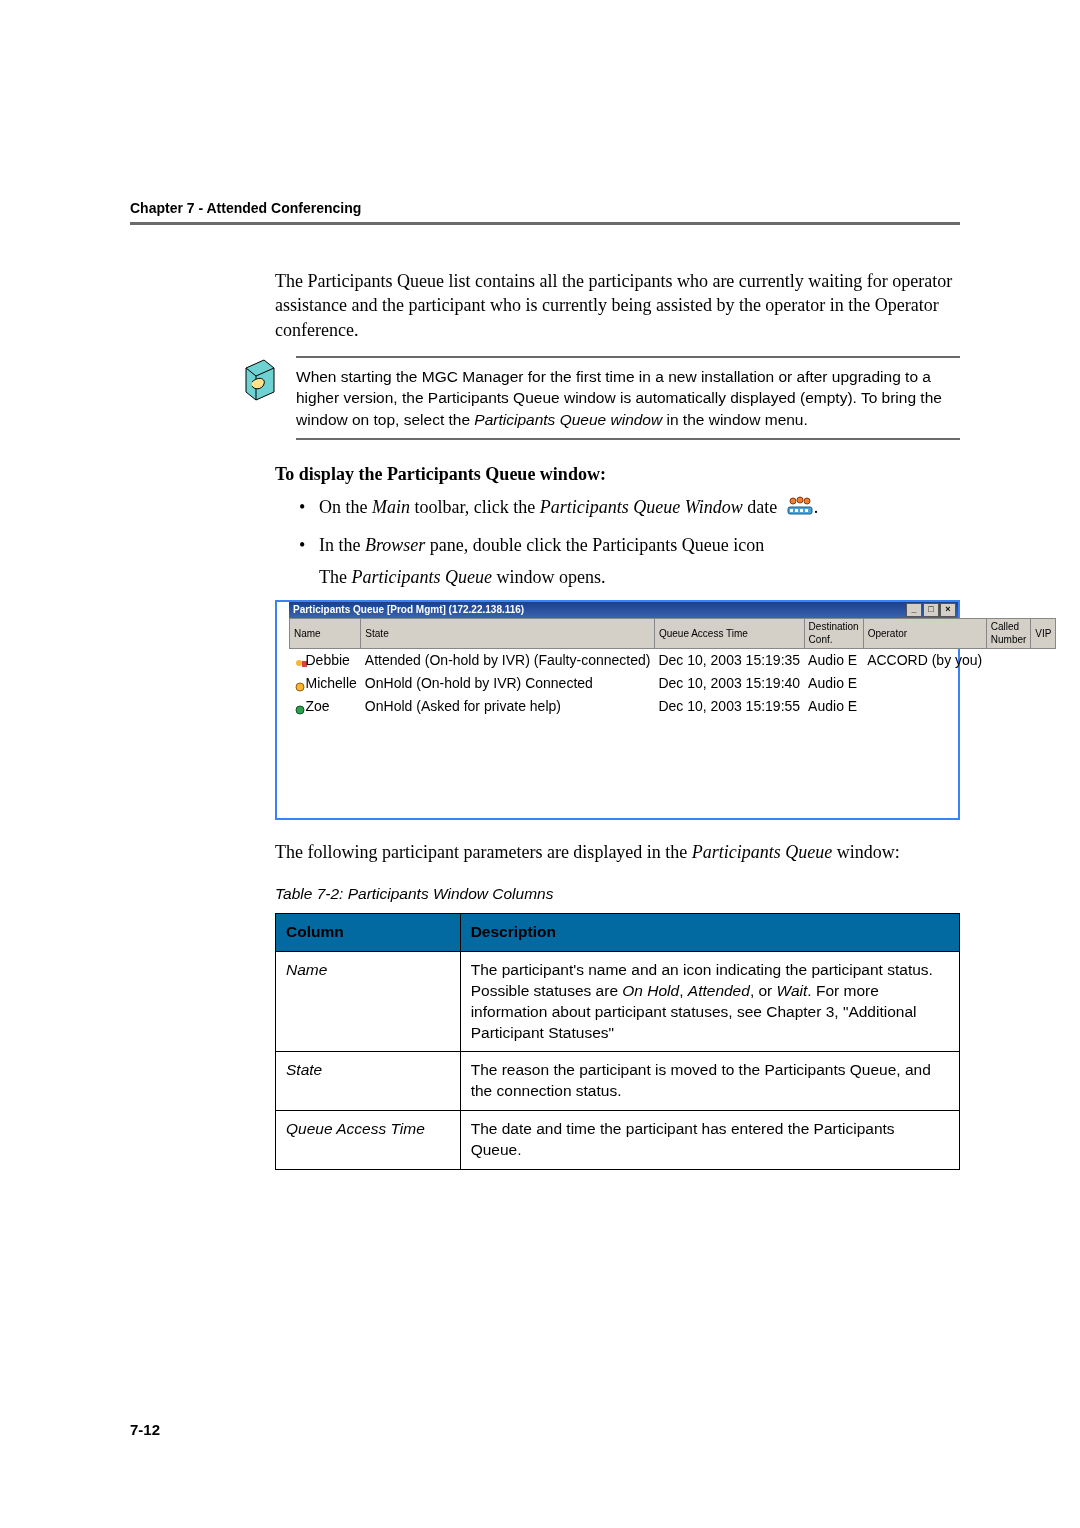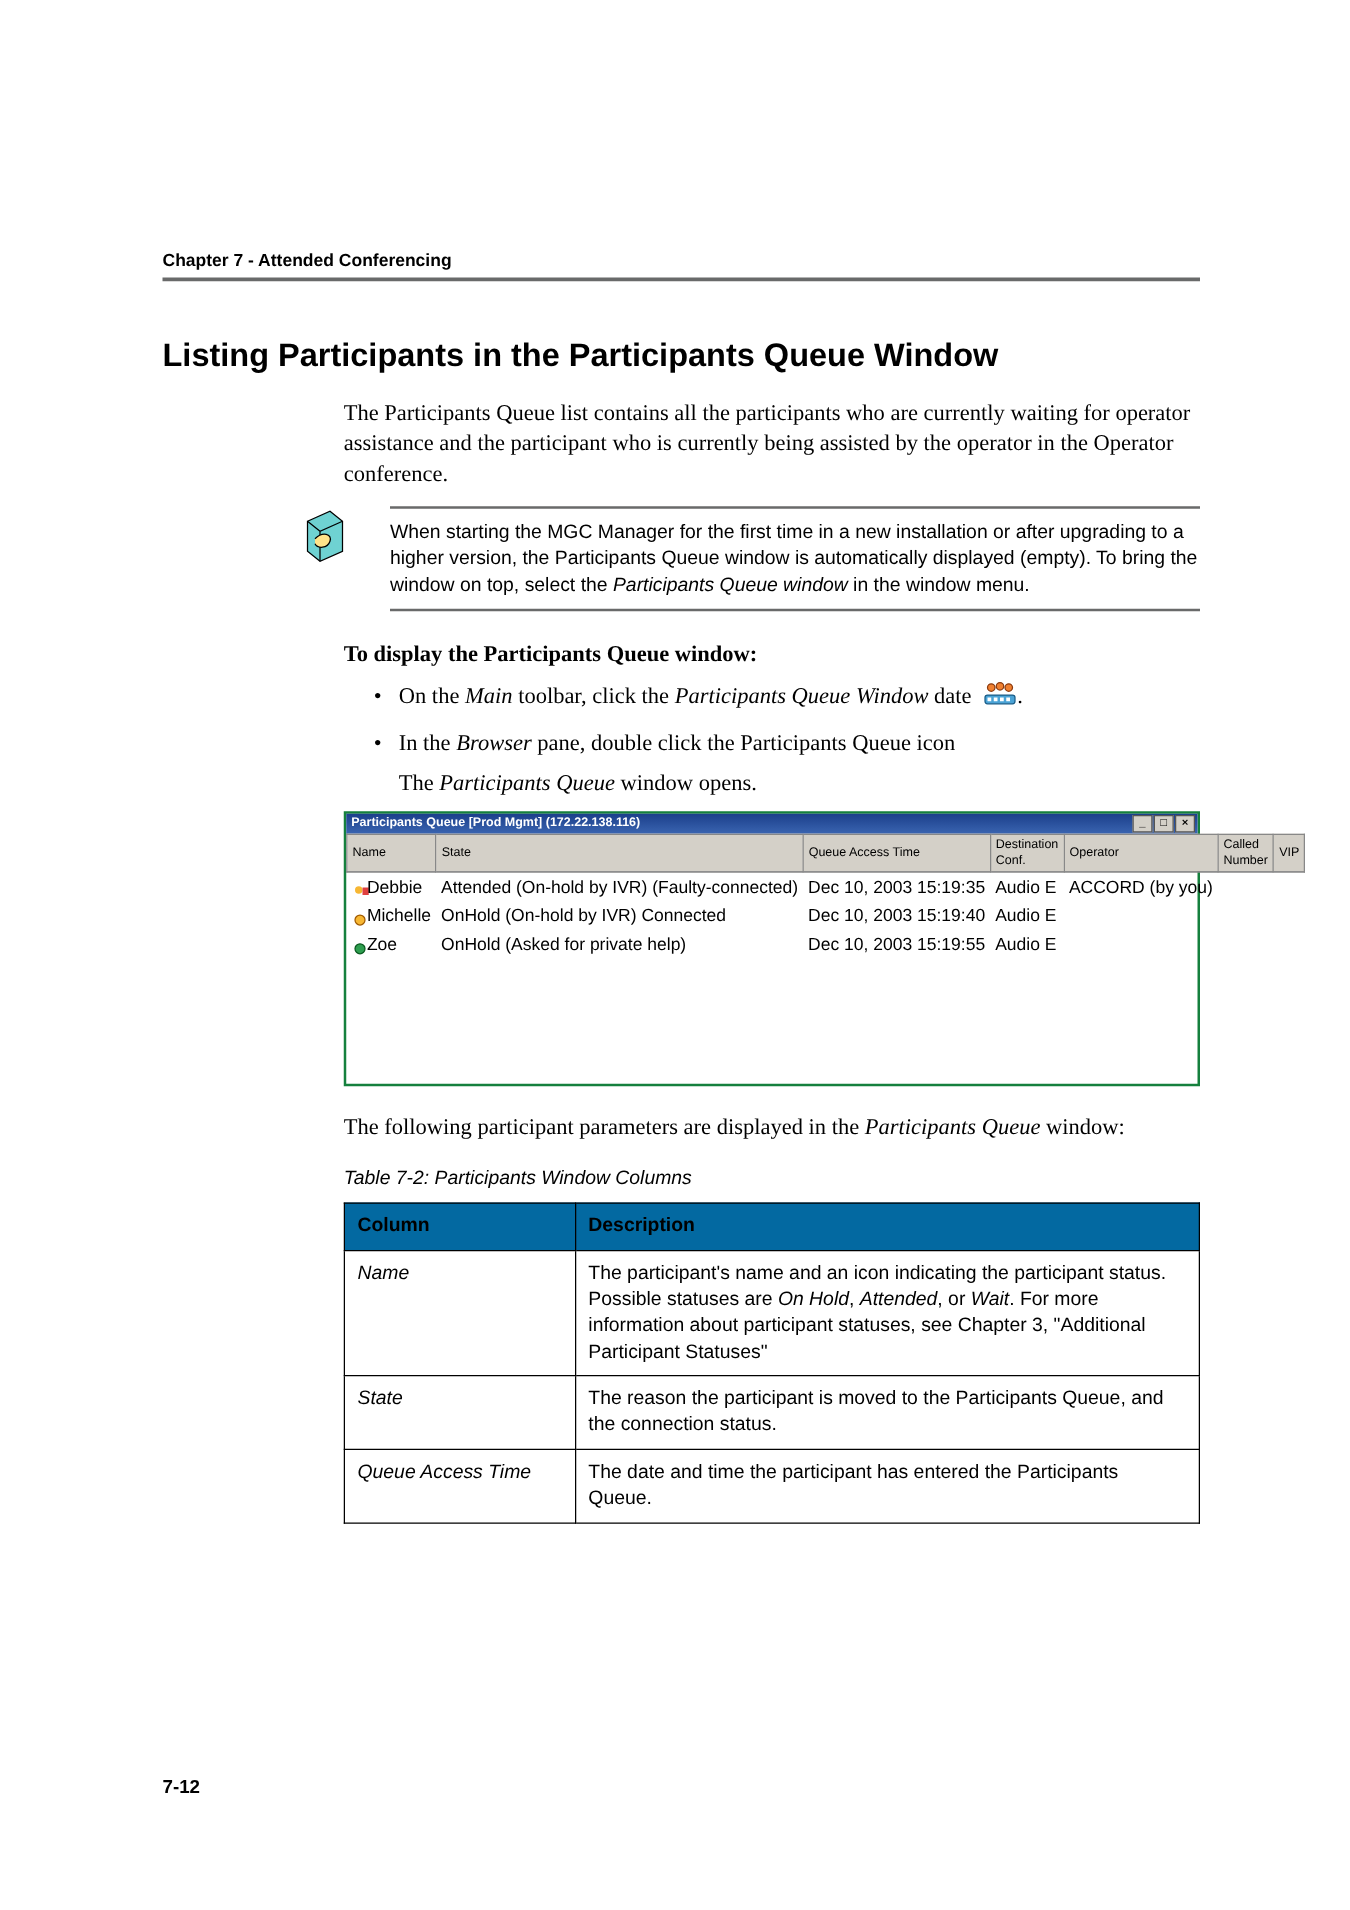--- a/index.html
+++ b/index.html
@@ -41,21 +41,21 @@
     margin-left: 145px;
     font-size: 18px;
     line-height: 1.35;
   }
   .body-col p { margin: 0 0 10px 0; }
 
   
   .note-row {
     display: flex;
     align-items: flex-start;
-    gap: 30px;
+    gap: 14px;
     margin: 14px 0 22px 0;
   }
   .note-row .note-text {
     flex: 1;
     border-top: 2px solid #696a6a;
     border-bottom: 2px solid #696a6a;
     padding: 8px 0;
     font-family: Arial, Helvetica, sans-serif;
     font-size: 15.5px;
     line-height: 1.38;
@@ -87,24 +87,25 @@
   }
   .queue-icon {
     display: inline-block;
     vertical-align: middle;
     margin-left: 4px;
   }
 
   
   .win {
     margin: 10px 0 20px 0;
-    border: 2px solid #15803d;
+    border: 2px solid #3b82f6;
     font-family: Tahoma, Arial, sans-serif;
     font-size: 10px;
     background: #fff;
+    padding-left: 12px;
   }
   .win-titlebar {
     background: linear-gradient(#1b3f8b, #3a64b0);
     color: #fff;
     display: flex;
     align-items: center;
     justify-content: space-between;
     padding: 1px 2px 1px 4px;
     font-size: 10px;
     font-weight: bold;
@@ -186,21 +187,20 @@
   }
   em, .ital { font-style: italic; }
 </style>
 </head>
 <body>
 
 <div class="page">
   <div class="chapter-header">Chapter 7 - Attended Conferencing</div>
   <hr class="hr">
 
-  <h1 class="section-title">Listing Participants in the Participants Queue Window</h1>
 
   <div class="body-col">
     <p>The Participants Queue list contains all the participants who are currently waiting for operator assistance and the participant who is currently being assisted by the operator in the Operator conference.</p>
   </div>
 
   <div class="note-row" style="margin-left:110px;">
     <div class="note-icon">
       <svg width="42" height="48" viewBox="0 0 42 48">
         <path d="M6 12 L24 4 L34 12 L34 36 L16 44 L6 36 Z" fill="#6fd2d2" stroke="#000" stroke-width="1"></path>
         <path d="M6 12 L16 20 L34 12 M16 20 L16 44" fill="none" stroke="#000" stroke-width="1"></path>

